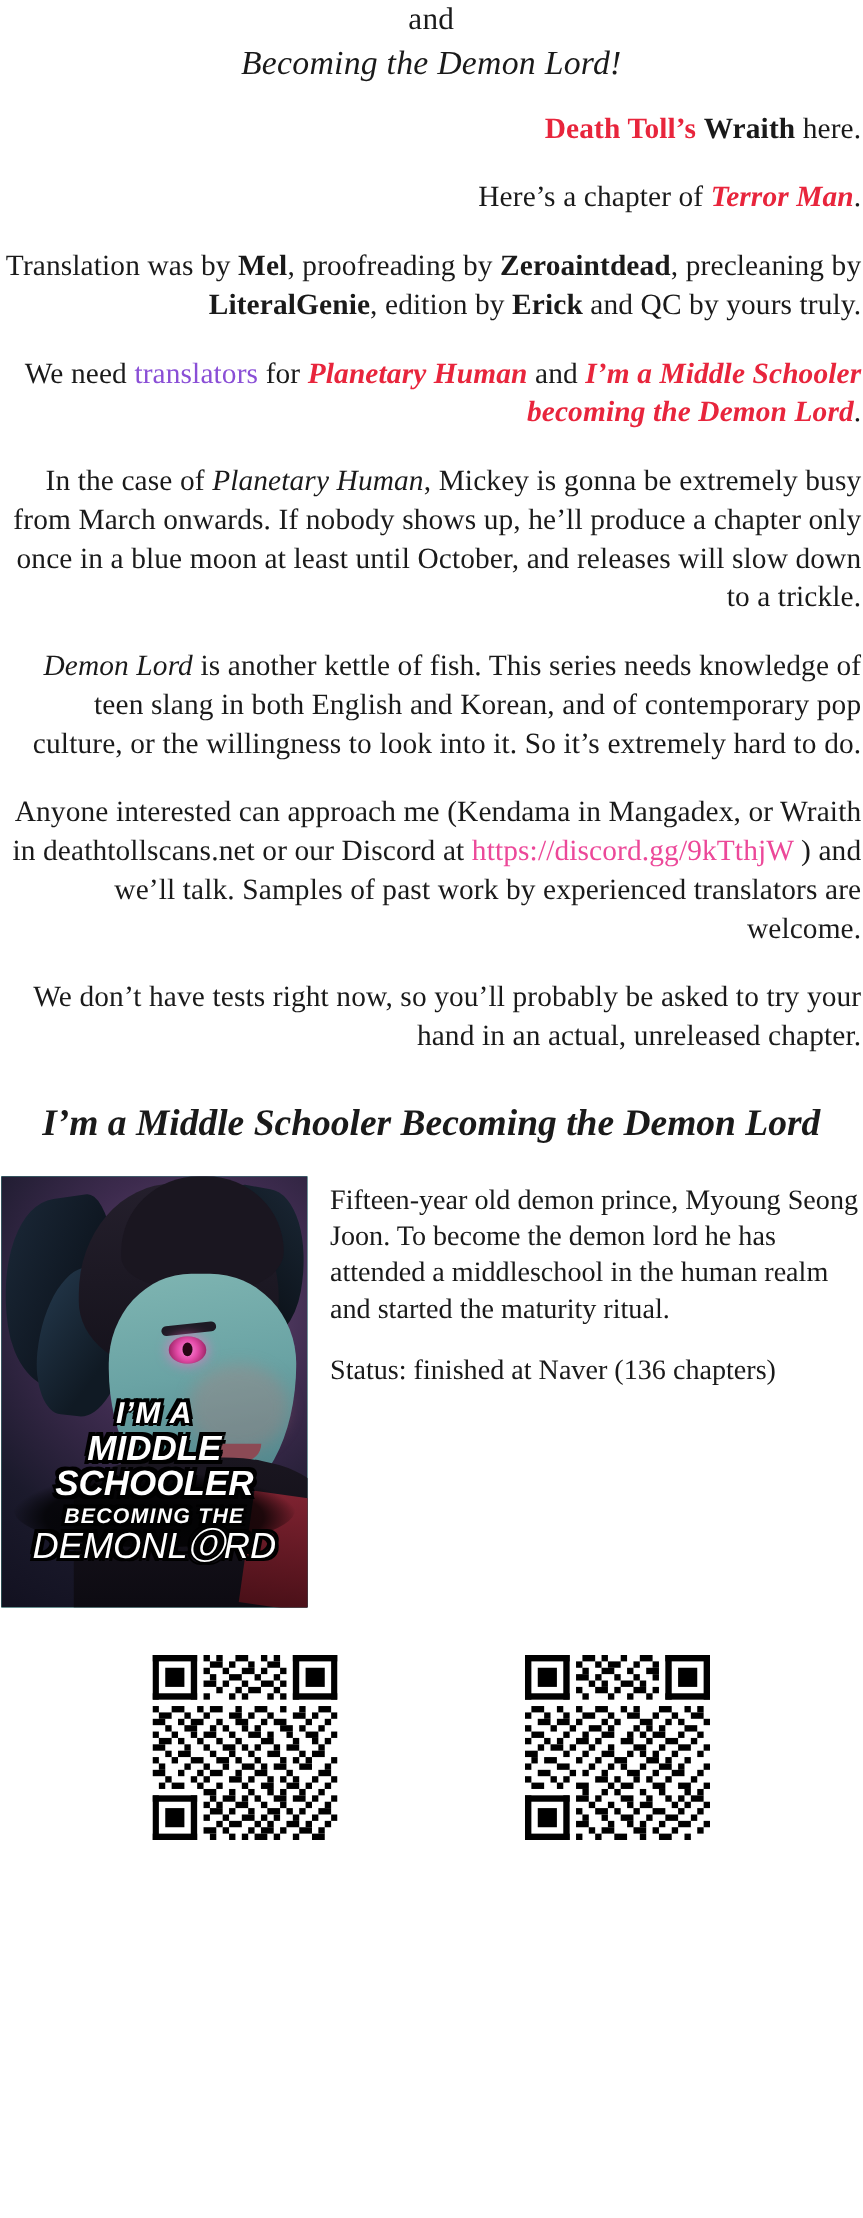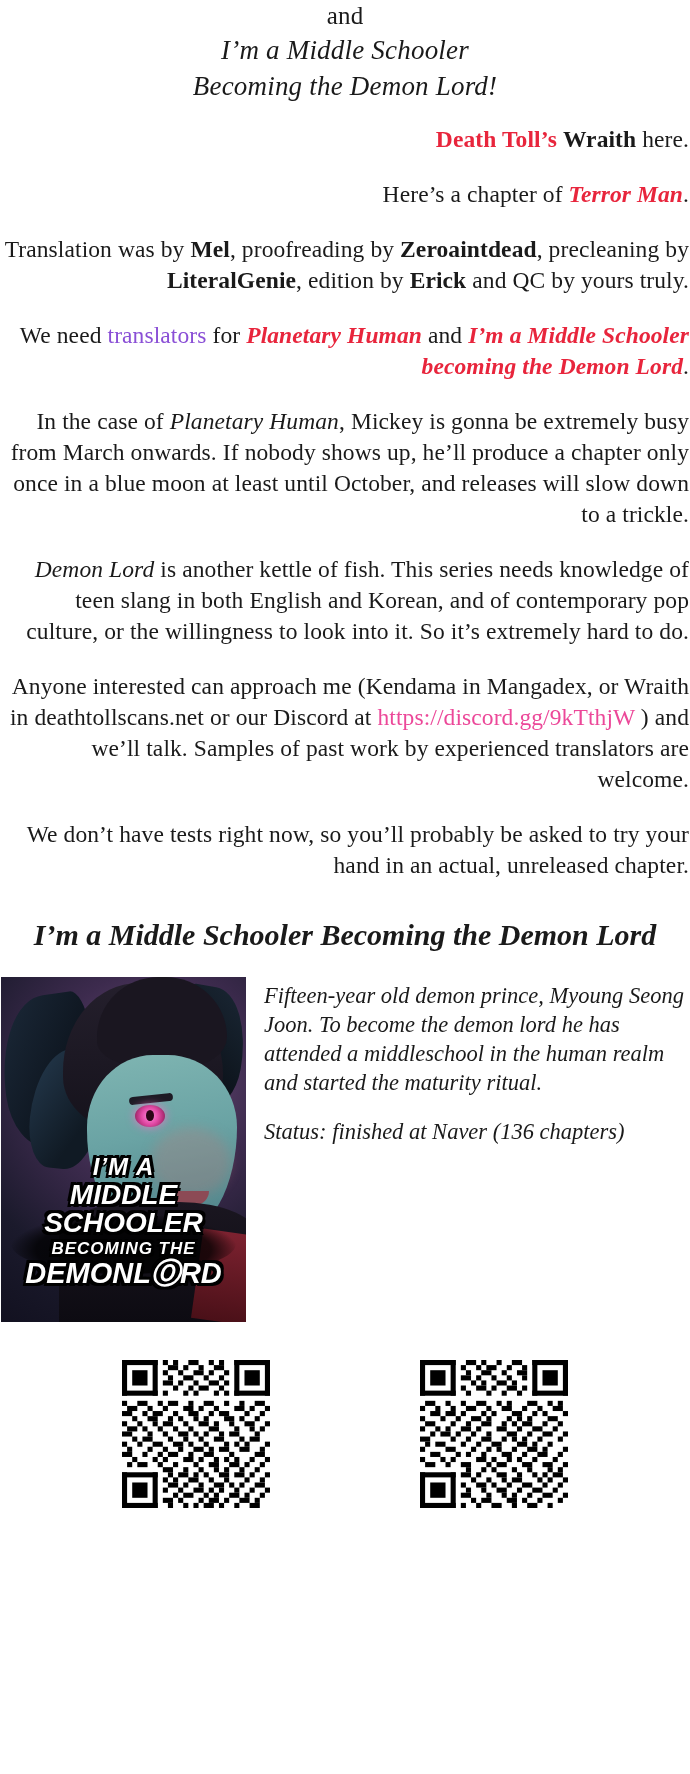--- a/index.html
+++ b/index.html
@@ -220,42 +220,41 @@
   }
   .cover .logo .l2 {
     font-size: 28px; font-weight: bold; font-style: italic; letter-spacing: 0px;
     display: block; margin-top: 2px;
   }
   .cover .logo .l3 {
     font-size: 17px; font-weight: bold; font-style: italic; letter-spacing: 1px;
     display: block; margin-top: 3px;
   }
   .cover .logo .l4 {
-    font-size: 29px; font-weight: bold; font-style: italic; letter-spacing: 0px;
+    font-size: 29px; font-weight: normal; font-style: italic; letter-spacing: 0px;
     display: block; margin-top: 2px;
   }
   .cover .swoosh {
     position: absolute;
     left: 10px; bottom: 48px;
     width: 225px; height: 60px;
     background: radial-gradient(ellipse at 50% 60%, rgba(0,0,0,.92) 0%, rgba(0,0,0,.75) 55%, rgba(0,0,0,0) 72%);
     border-radius: 50%;
     z-index: 0;
   }
   .cover .logo { z-index: 2; }
 
   .synopsis {
     flex: 1 1 auto;
     padding-top: 4px;
   }
   .synopsis p {
     font-size: 22.5px;
     line-height: 29px;
     margin: 0 0 20px 0;
-    font-style: italic;
   }
 
   
   .qr-row {
     display: flex;
     justify-content: center;
     gap: 150px;
     margin-top: 38px;
   }
   .qr {
@@ -264,21 +263,20 @@
     image-rendering: pixelated;
   }
 </style>
 </head>
 <body>
 
 <div class="page">
 
   <div class="header">
     <div class="line-and">and</div>
-    <div class="title-italic">I’m a Middle Schooler</div>
     <div class="title-italic">Becoming the Demon Lord!</div>
   </div>
 
   <div class="body">
 
     <p class="para"><span class="red-b">Death Toll’s</span> <span class="bold">Wraith</span> <span>here.</span></p>
 
     <p class="para"><span>Here’s a chapter of</span> <span class="red-i">Terror Man</span><span>.</span></p>
 
     <p class="para"><span>Translation was by</span> <span class="bold">Mel</span><span>, proofreading by</span> <span class="bold">Zeroaintdead</span><span>, precleaning by</span> <span class="bold">LiteralGenie</span><span>, edition by</span> <span class="bold">Erick</span> <span>and QC by yours truly.</span></p>

